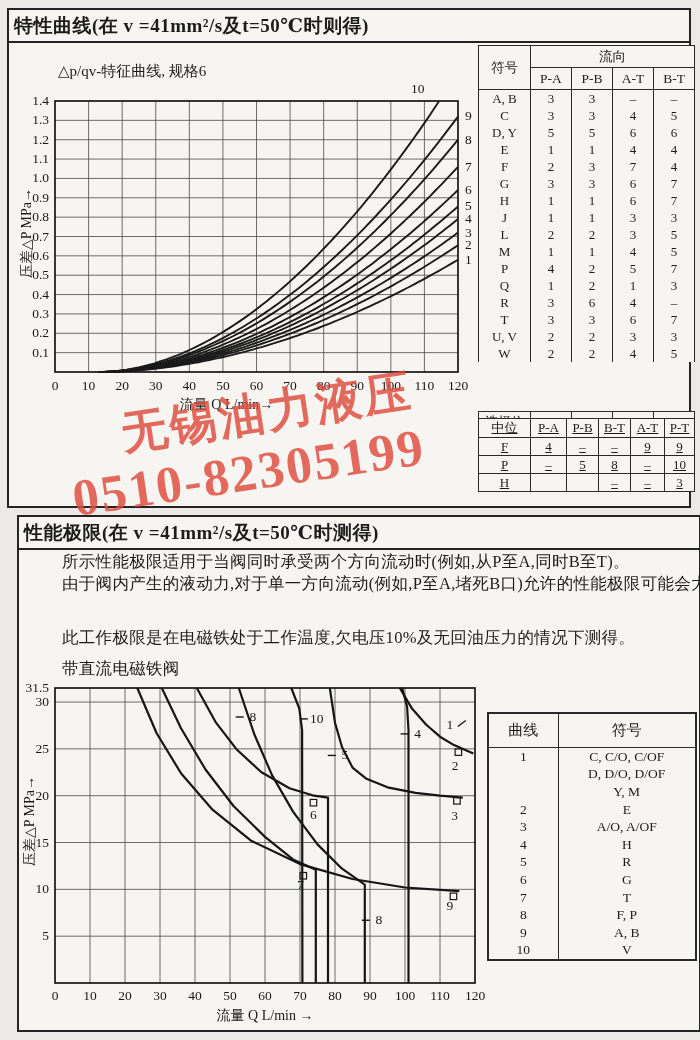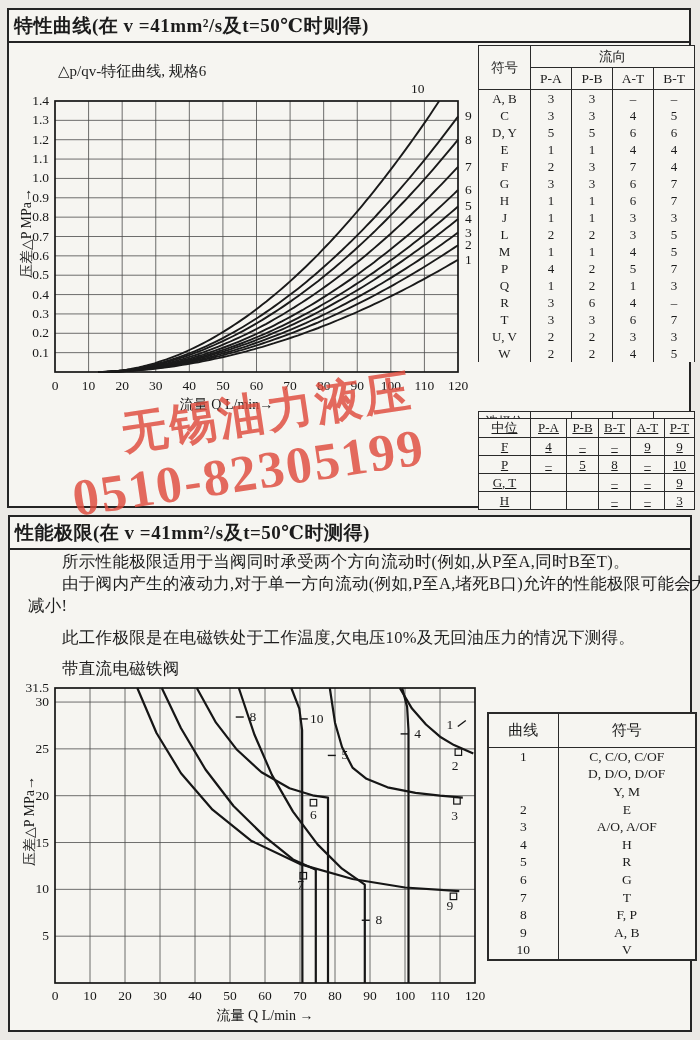--- a/index.html
+++ b/index.html
@@ -1,20 +1,20 @@
 <!DOCTYPE html>
 <html><head>
 <meta charset="utf-8">
 <style>
   html,body{margin:0;padding:0;background:#dddbd7;}
   .page{position:relative;width:700px;height:1040px;background:#eceae6;overflow:hidden;
         font-family:"Liberation Serif","DejaVu Serif",serif;color:#1c1c1c;}
   .box{position:absolute;background:#f6f5f1;border:2px solid #242424;box-sizing:border-box;}
   .box1{left:7px;top:8px;width:684px;height:500px;}
-  .box2{left:8px;top:515px;width:684px;height:517px;}
+  .box2{left:17px;top:515px;width:684px;height:517px;}
   .box-header{border-bottom:2px solid #242424;font-size:19px;font-weight:bold;
               padding:3px 5px 2px 5px;letter-spacing:.5px;white-space:nowrap;}
   .abs{position:absolute;}
   .chart-subtitle{left:58px;top:62px;font-size:15px;}
   .ylabel{width:150px;text-align:center;font-size:14px;transform:rotate(-90deg);white-space:nowrap;}
   .yl1{left:-48px;top:224px;}
   .yl2{left:-45px;top:812px;}
   svg{position:absolute;}
   
   table.tbl{border-collapse:collapse;table-layout:fixed;background:#f6f5f1;
@@ -324,28 +324,20 @@
         </tr>
         <tr>
           <td class="col0">P</td>
           <td class="col1">–</td>
           <td class="col2">5</td>
           <td class="col3">8</td>
           <td class="col4">–</td>
           <td class="col5">10</td>
         </tr>
         <tr>
-          <td class="col0">G, T</td>
-          <td class="col1"></td>
-          <td class="col2"></td>
-          <td class="col3">–</td>
-          <td class="col4">–</td>
-          <td class="col5">9</td>
-        </tr>
-        <tr>
           <td class="col0">H</td>
           <td class="col1"></td>
           <td class="col2"></td>
           <td class="col3">–</td>
           <td class="col4">–</td>
           <td class="col5">3</td>
         </tr>
       </tbody>
   </table>
 
@@ -353,21 +345,20 @@
     <div class="wm1">无锡油力液压</div>
     <div class="wm2">0510-82305199</div>
   </div>
 
   <div class="box box2">
     <div class="box-header">性能极限(在 v =41mm²/s及t=50℃时测得)</div>
   </div>
 
   <div class="abs pline ind" style="top:551px;">所示性能极限适用于当阀同时承受两个方向流动时(例如,从P至A,同时B至T)。</div>
   <div class="abs pline ind" style="top:573px;">由于阀内产生的液动力,对于单一方向流动(例如,P至A,堵死B口)允许的性能极限可能会大大</div>
-  <div class="abs pline" style="top:595px;">减小!</div>
   <div class="abs pline ind" style="top:627px;">此工作极限是在电磁铁处于工作温度,欠电压10%及无回油压力的情况下测得。</div>
   <div class="abs pline ind" style="top:658px;">带直流电磁铁阀</div>
 
   <div class="abs ylabel yl2">压差△P MPa→</div>
   <svg id="chart2" style="left:10px;top:672px;" width="480" height="362" viewBox="0 0 480 362">
       <g>
         <line x1="80" y1="16" x2="80" y2="311" stroke="#4a4a4a" stroke-width="0.8"></line>
         <line x1="115" y1="16" x2="115" y2="311" stroke="#4a4a4a" stroke-width="0.8"></line>
         <line x1="150" y1="16" x2="150" y2="311" stroke="#4a4a4a" stroke-width="0.8"></line>
         <line x1="185" y1="16" x2="185" y2="311" stroke="#4a4a4a" stroke-width="0.8"></line>

